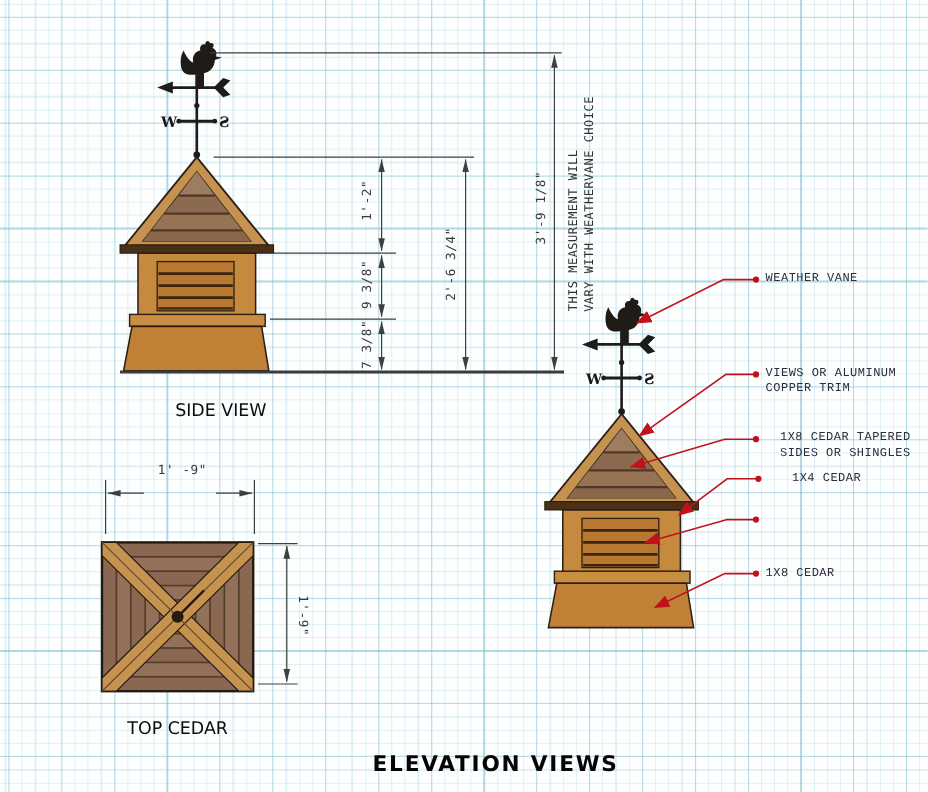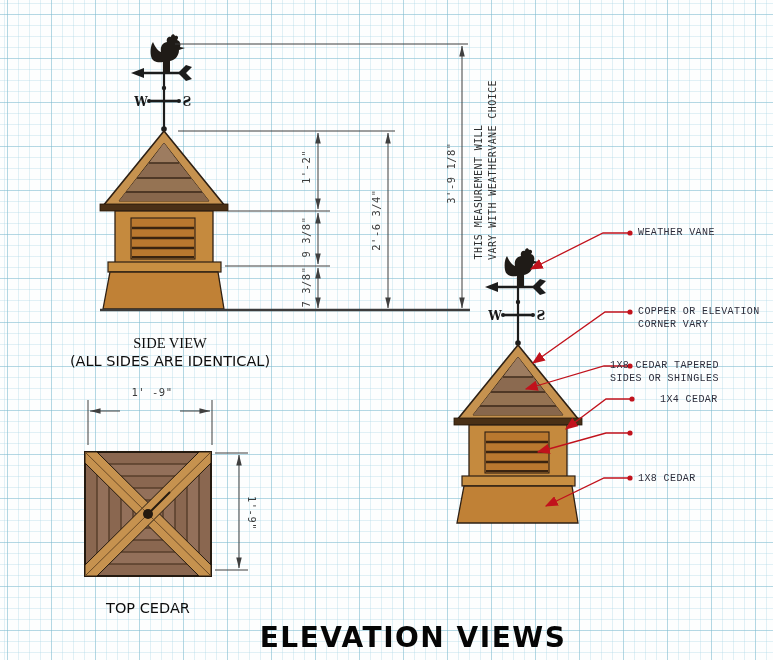--- a/index.html
+++ b/index.html
@@ -17,21 +17,21 @@
   #drawing-svg{position:absolute;left:0;top:0;}
   .lbl{position:absolute;white-space:nowrap;}
   .dim-label{font-size:10.5px;color:#3a3a3a;letter-spacing:.5px;
     font-family:"DejaVu Sans Mono","Liberation Mono",monospace;}
   .ctr{transform:translate(-50%,-50%);}
   .vccw{transform:translate(-50%,-50%) rotate(-90deg);}
   .vcw{transform:translate(-50%,-50%) rotate(90deg);}
   .note-label{font-size:10px;color:#2f2f2f;letter-spacing:.4px;
     font-family:"DejaVu Sans Mono","Liberation Mono",monospace;}
   .view-caption{font-size:14.5px;color:#0d0d0d;font-family:"DejaVu Sans",sans-serif;}
-  .main-title{font-size:28px;font-weight:bold;color:#050505;letter-spacing:1.5px;
+  .main-title{font-size:18px;font-weight:bold;color:#050505;letter-spacing:1.5px;
     font-family:"DejaVu Sans",sans-serif;}
   .callout{font-size:10px;color:#2c2c3a;letter-spacing:.4px;line-height:12.5px;
     font-family:Liberation Mono, monospace;}
 </style>
 </head>
 <body>
 
 <div id="canvas">
 
   <svg id="drawing-svg" width="773" height="660" viewBox="0 0 773 660">
@@ -159,38 +159,37 @@
 
   <div class="lbl dim-label vccw" style="left:306px;top:167px;">1'-2"</div>
   <div class="lbl dim-label vccw" style="left:306px;top:237px;">9 3/8"</div>
   <div class="lbl dim-label vccw" style="left:306px;top:287px;">7 3/8"</div>
   <div class="lbl dim-label vccw" style="left:376px;top:220px;">2'-6 3/4"</div>
   <div class="lbl dim-label vccw" style="left:451px;top:173px;">3'-9 1/8"</div>
 
   <div class="lbl note-label vccw" style="left:478px;top:192px;">THIS MEASUREMENT WILL</div>
   <div class="lbl note-label vccw" style="left:492px;top:170px;">VARY WITH WEATHERVANE CHOICE</div>
 
-  <div class="lbl view-caption ctr" style="left:170px;top:343px;font-family:Liberation Serif, serif;">SIDE VIEW</div>
-  <div class="lbl view-caption ctr" style="left:170px;top:361px;">(ALL SIDES ARE IDENTICAL)</div>
+  <div class="lbl view-caption ctr" style="left:184px;top:343px;">SIDE VIEW</div>
 
   <div class="lbl dim-label ctr" style="left:152px;top:392px;">1' -9"</div>
   <div class="lbl dim-label vcw" style="left:252px;top:513px;">1'-9"</div>
   <div class="lbl view-caption ctr" style="left:148px;top:608px;">TOP CEDAR</div>
 
   <div class="lbl main-title ctr" style="left:413px;top:637px;">ELEVATION VIEWS</div>
 
   <div class="lbl callout" style="left:638px;top:227px;">
     <div>WEATHER VANE</div>
     <div></div>
   </div>
   <div class="lbl callout" style="left:638px;top:306px;">
-    <div>COPPER OR ELEVATION</div>
-    <div>CORNER VARY</div>
+    <div>VIEWS OR ALUMINUM</div>
+    <div>COPPER TRIM</div>
   </div>
-  <div class="lbl callout" style="left:610px;top:360px;">
+  <div class="lbl callout" style="left:650px;top:360px;">
     <div>1X8 CEDAR TAPERED</div>
     <div>SIDES OR SHINGLES</div>
   </div>
   <div class="lbl callout" style="left:640px;top:394px;margin-left:20px;">
     <div>1X4 CEDAR</div>
   </div>
   <div class="lbl callout" style="left:638px;top:473px;text-align:center;">
     <div>1X8 CEDAR</div>
   </div>
 

